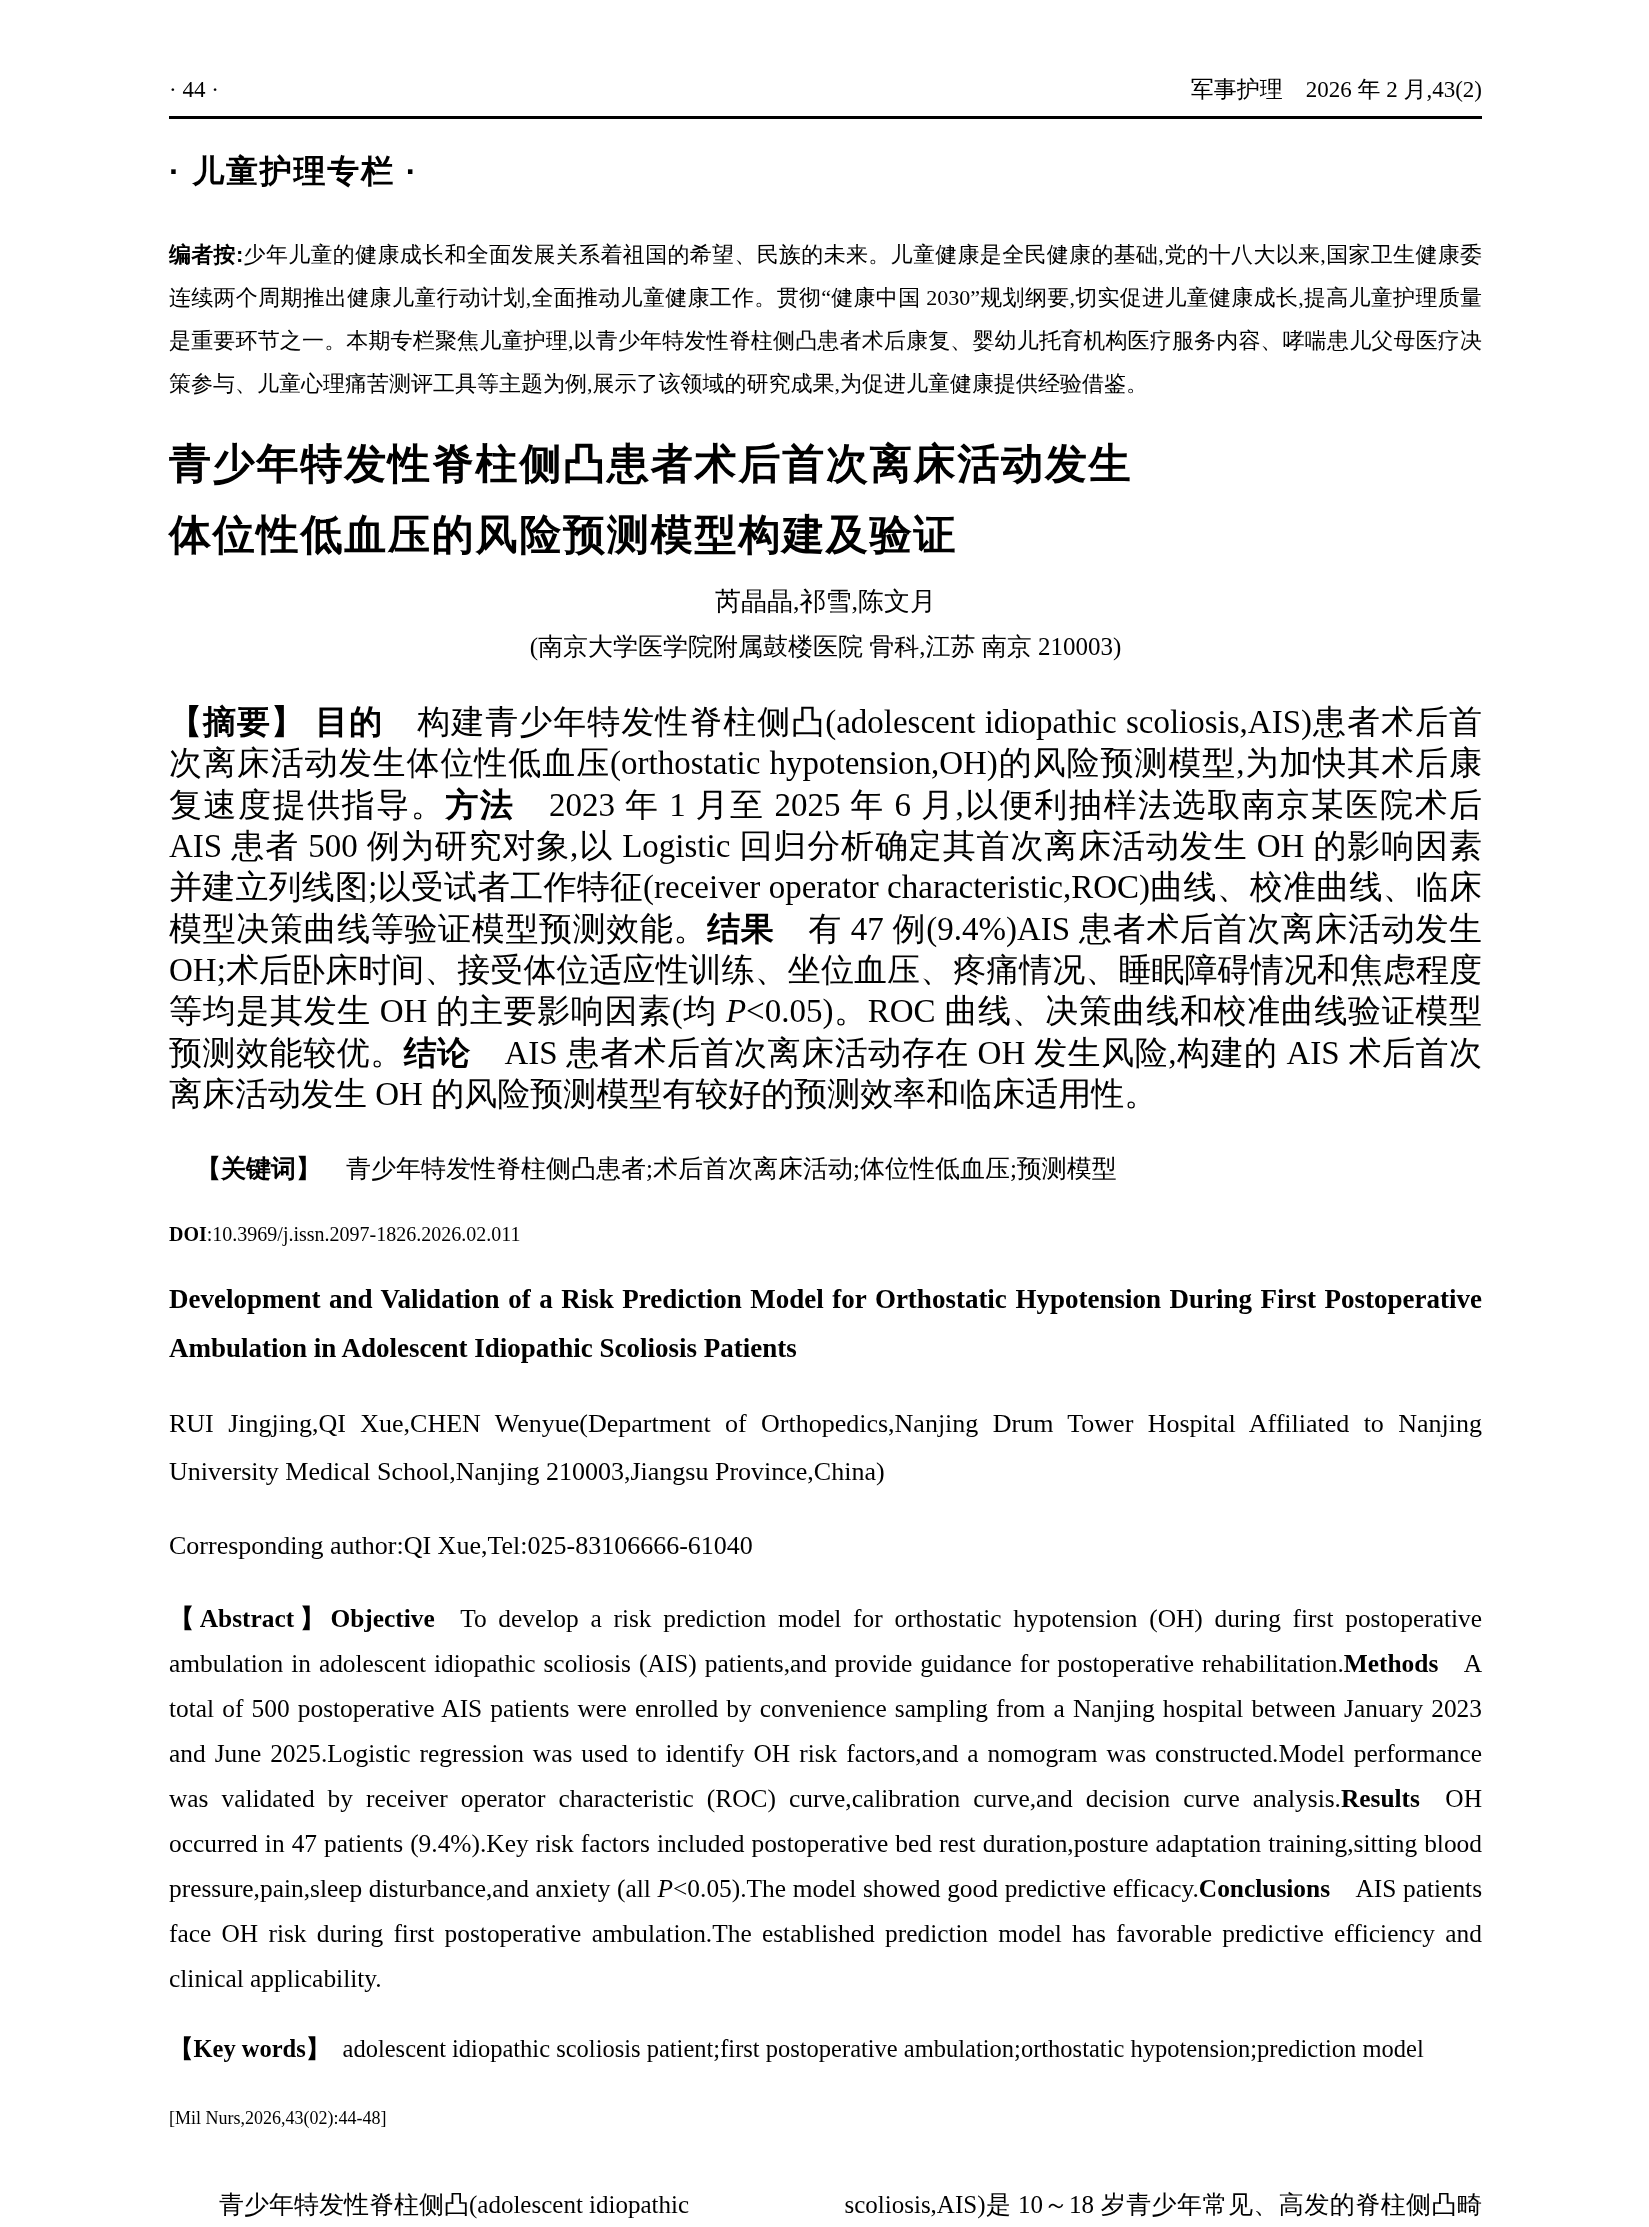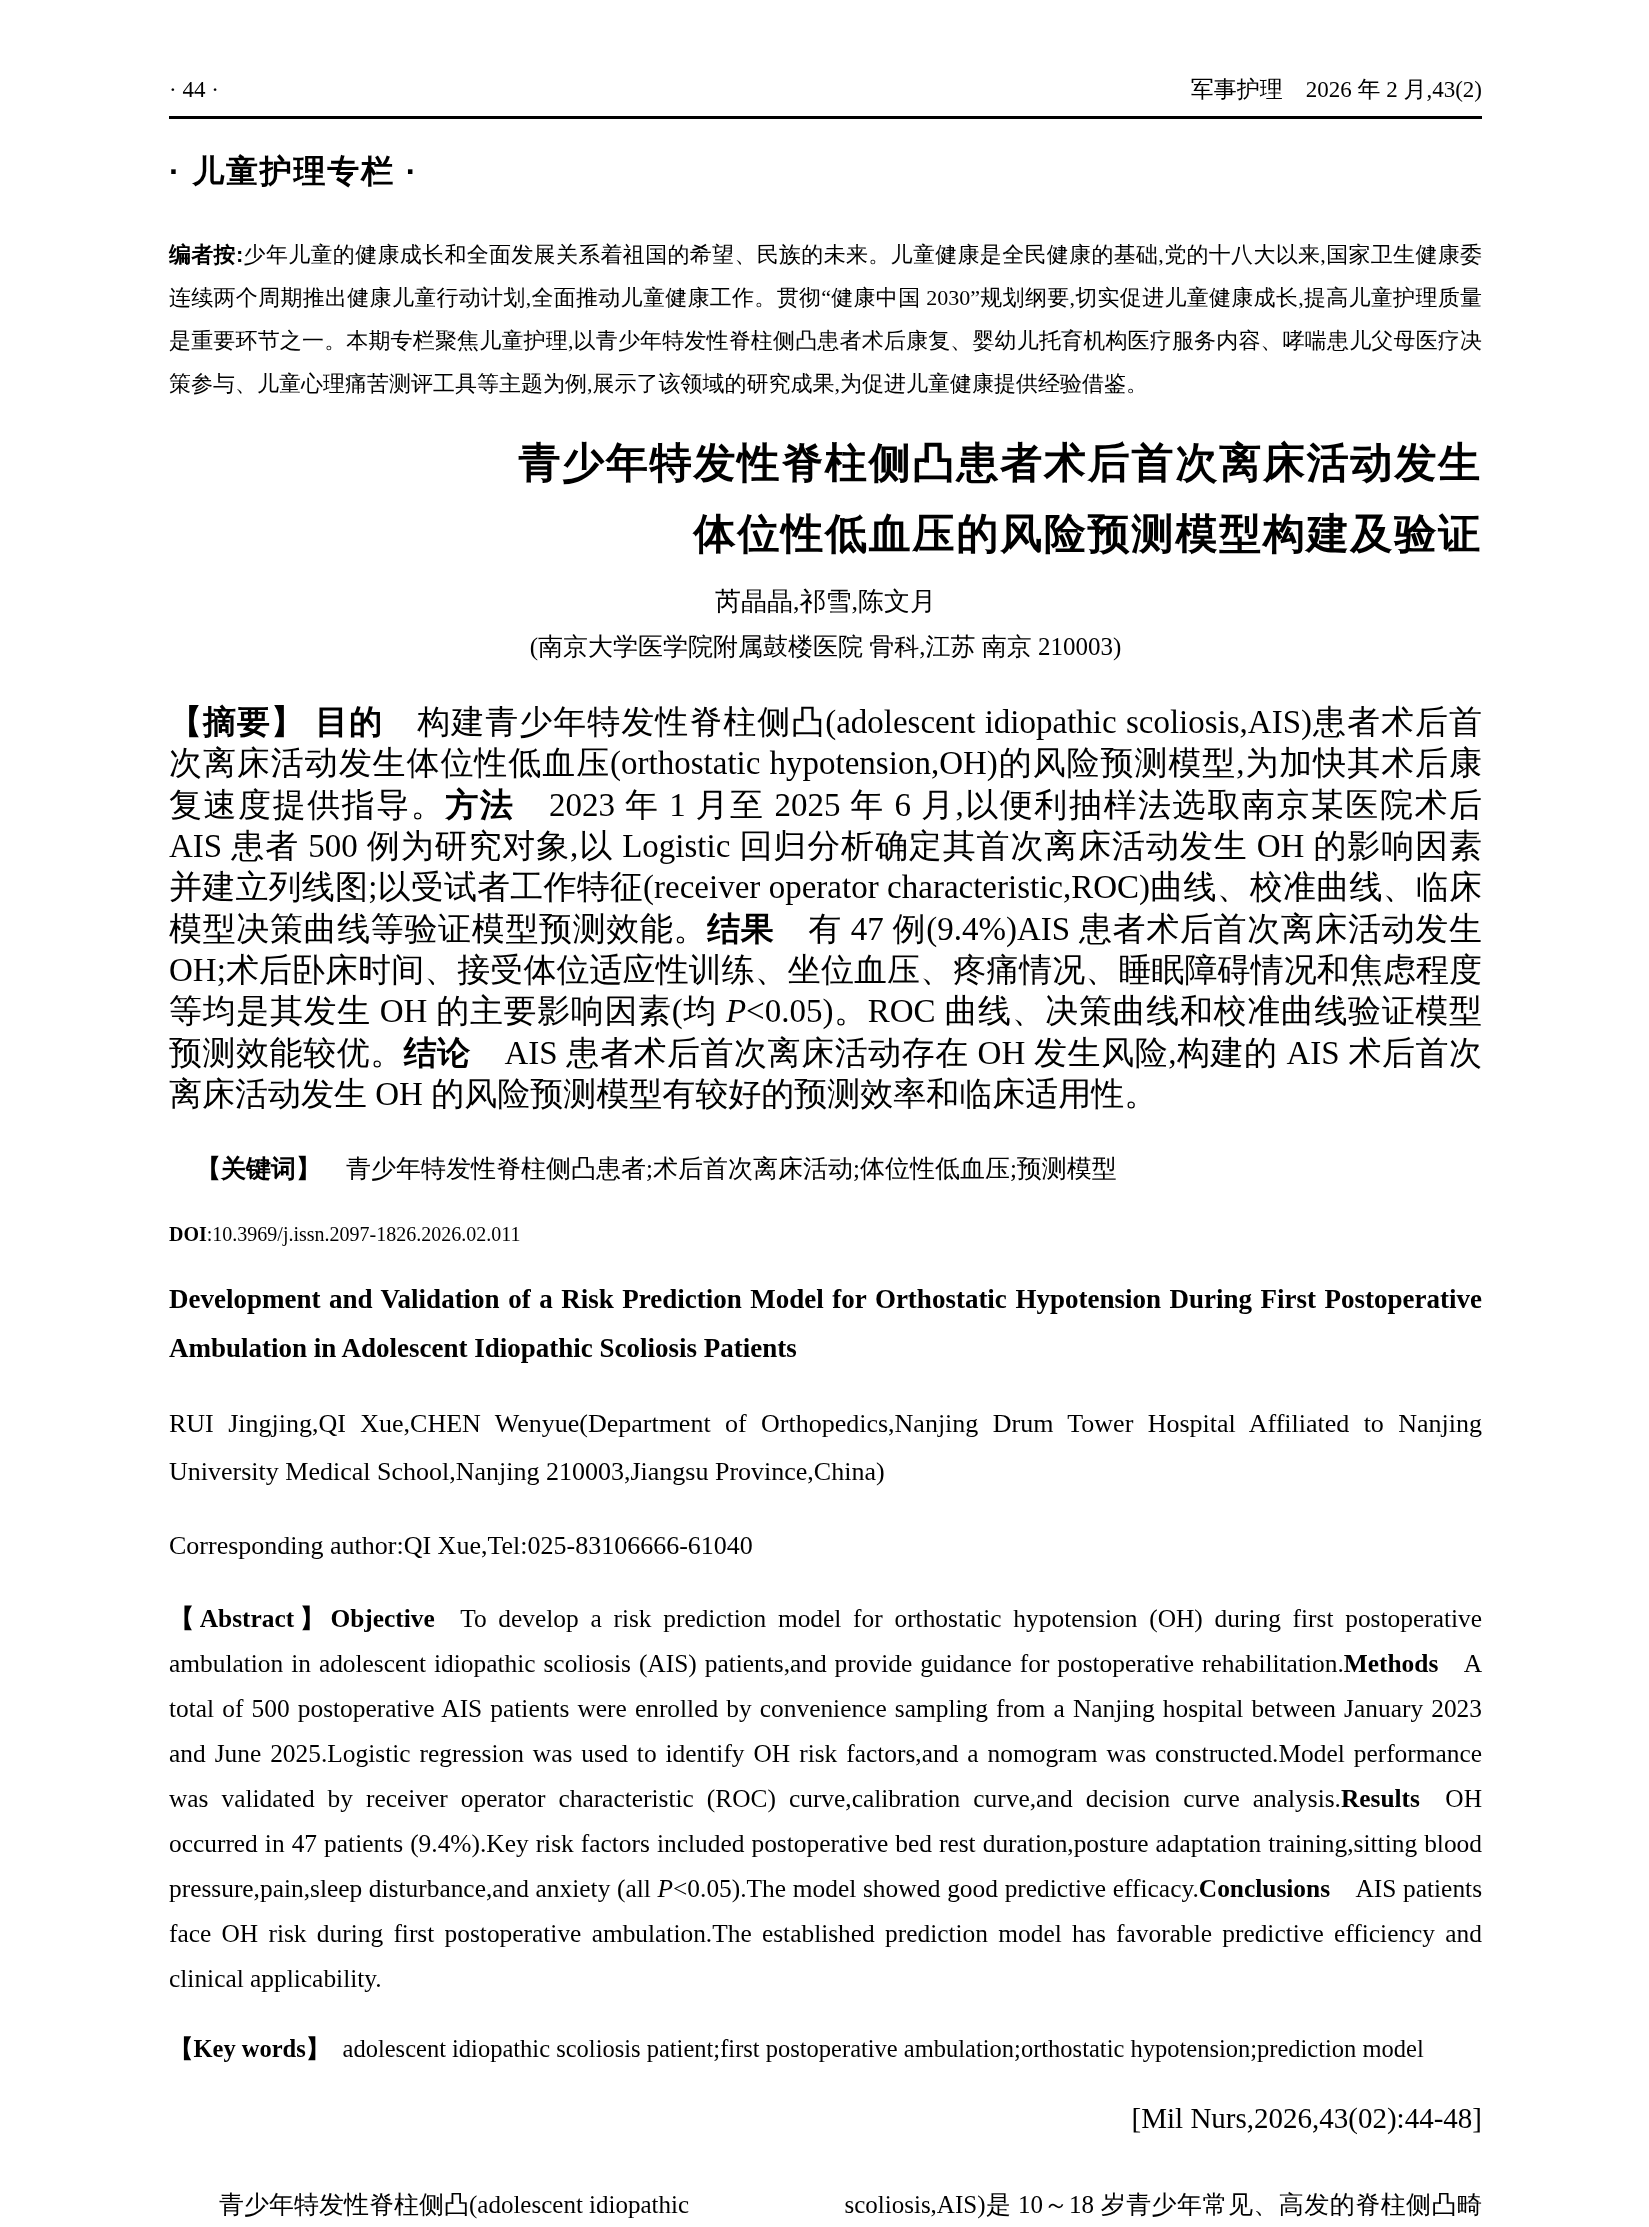--- a/index.html
+++ b/index.html
@@ -15,37 +15,37 @@
   }
   .top-rule{border:none;border-top:3.6px solid #000;margin:12.5px 0 0 0;}
   .column-label{
     margin-top:34px;font-size:32px;line-height:36px;font-weight:bold;
     font-family:"Liberation Sans","DejaVu Sans",sans-serif;letter-spacing:1.8px;
   }
   .editor-note{
     margin-top:44px;font-size:22px;line-height:43px;text-align:justify;
   }
   .title-cn{
-    margin-top:23px;text-align:right;font-size:42px;line-height:71px;font-weight:bold;
-    font-family:Liberation Serif, serif;letter-spacing:1.8px;
+    margin-top:23px;text-align:left;font-size:42px;line-height:71px;font-weight:bold;
+    font-family:Liberation Sans, sans-serif;letter-spacing:1.8px;
   }
   .authors-cn{margin-top:18px;text-align:center;font-size:26px;line-height:28.5px;}
   .affiliation-cn{margin-top:17px;text-align:center;font-size:25px;line-height:28px;}
   .abstract-cn{margin-top:40px;font-size:33px;line-height:41px;text-align:justify;}
   .keywords-cn{font-size:25px;line-height:41px;text-align:justify;margin-left:27px;}
   .doi-line{margin-top:2.7px;font-size:20px;line-height:41px;white-space:pre-wrap;}
   .clc-line{font-size:24px;line-height:41px;white-space:pre-wrap;}
   .en-title{
     margin-top:8px;font-size:27px;line-height:49px;font-weight:bold;text-align:justify;
   }
   .en-authors{font-size:26px;line-height:48px;text-align:justify;}
   .corresponding{font-size:26px;line-height:48px;}
   .en-abstract{font-size:25.4px;line-height:45px;text-align:justify;}
   .en-keywords{font-size:24.5px;line-height:45px;text-align:justify;}
-  .citation{font-size:29px;line-height:45px;text-align:right;}
+  .citation{font-size:18px;line-height:45px;}
   .columns{margin-top:17px;display:flex;gap:38px;}
   .col{flex:1 1 0;min-width:0;}
   .body-left-line{font-size:25px;line-height:43px;text-indent:50px;text-align:justify;}
   .body-right{font-size:25px;line-height:43px;text-align:justify;}
   .h{font-family:"Liberation Sans","DejaVu Sans",sans-serif;font-weight:bold;}
   .b{font-weight:bold;}
   .i{font-style:italic;}
 </style>
 </head>
 <body>

